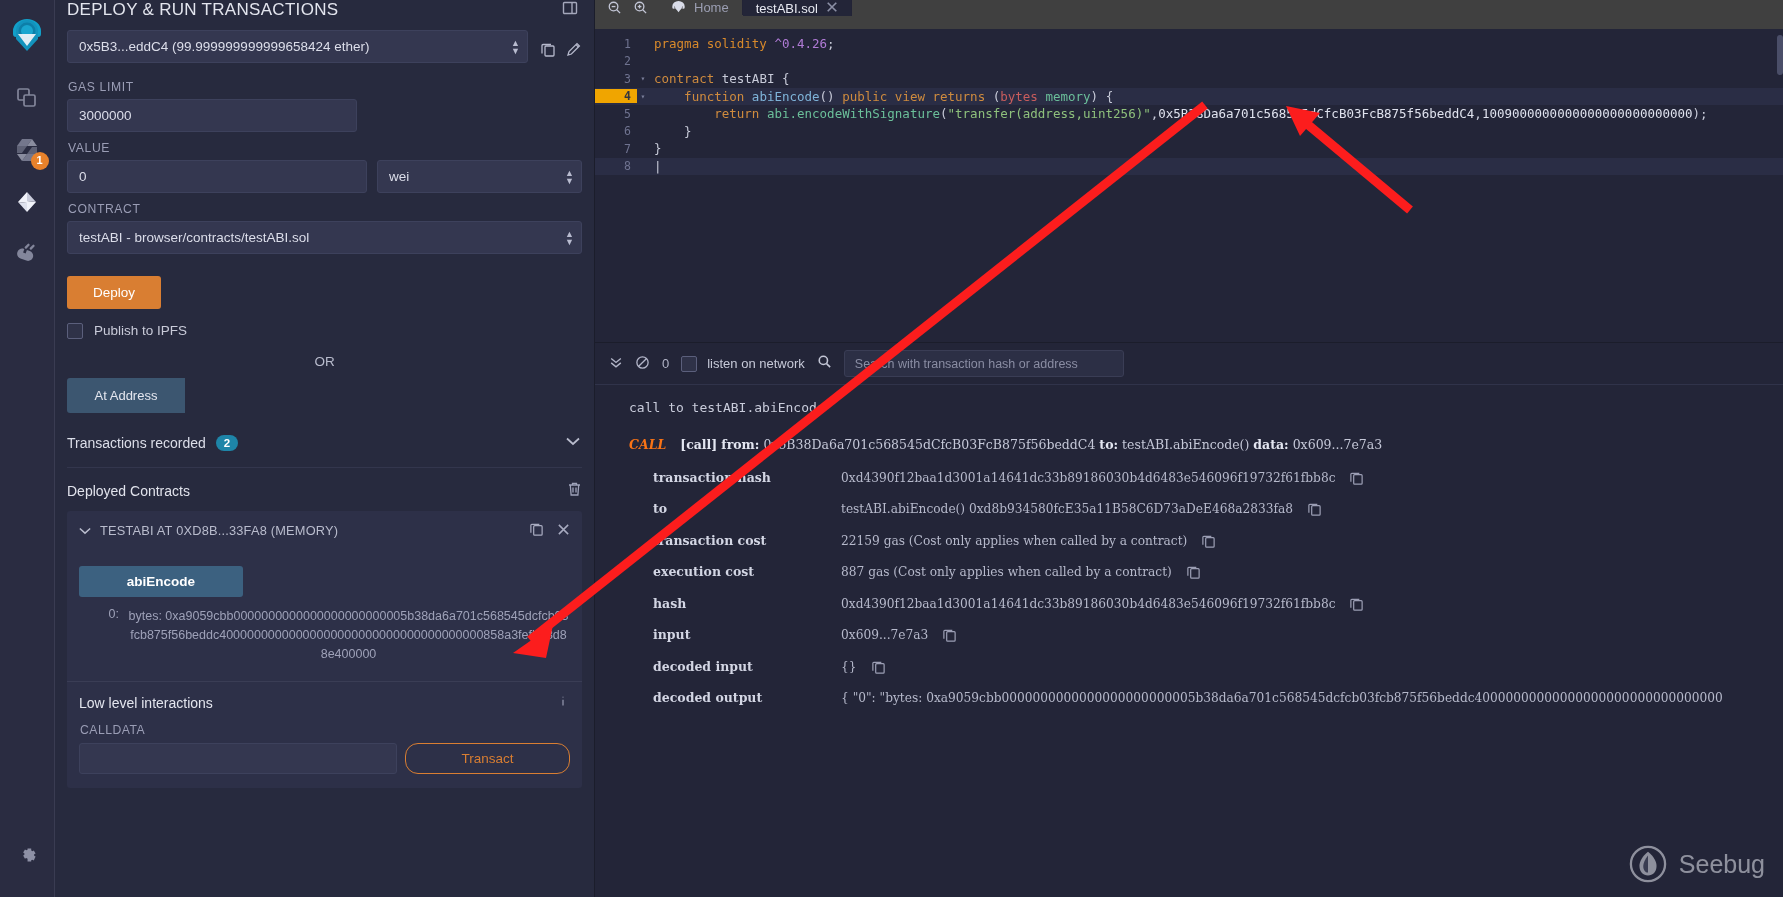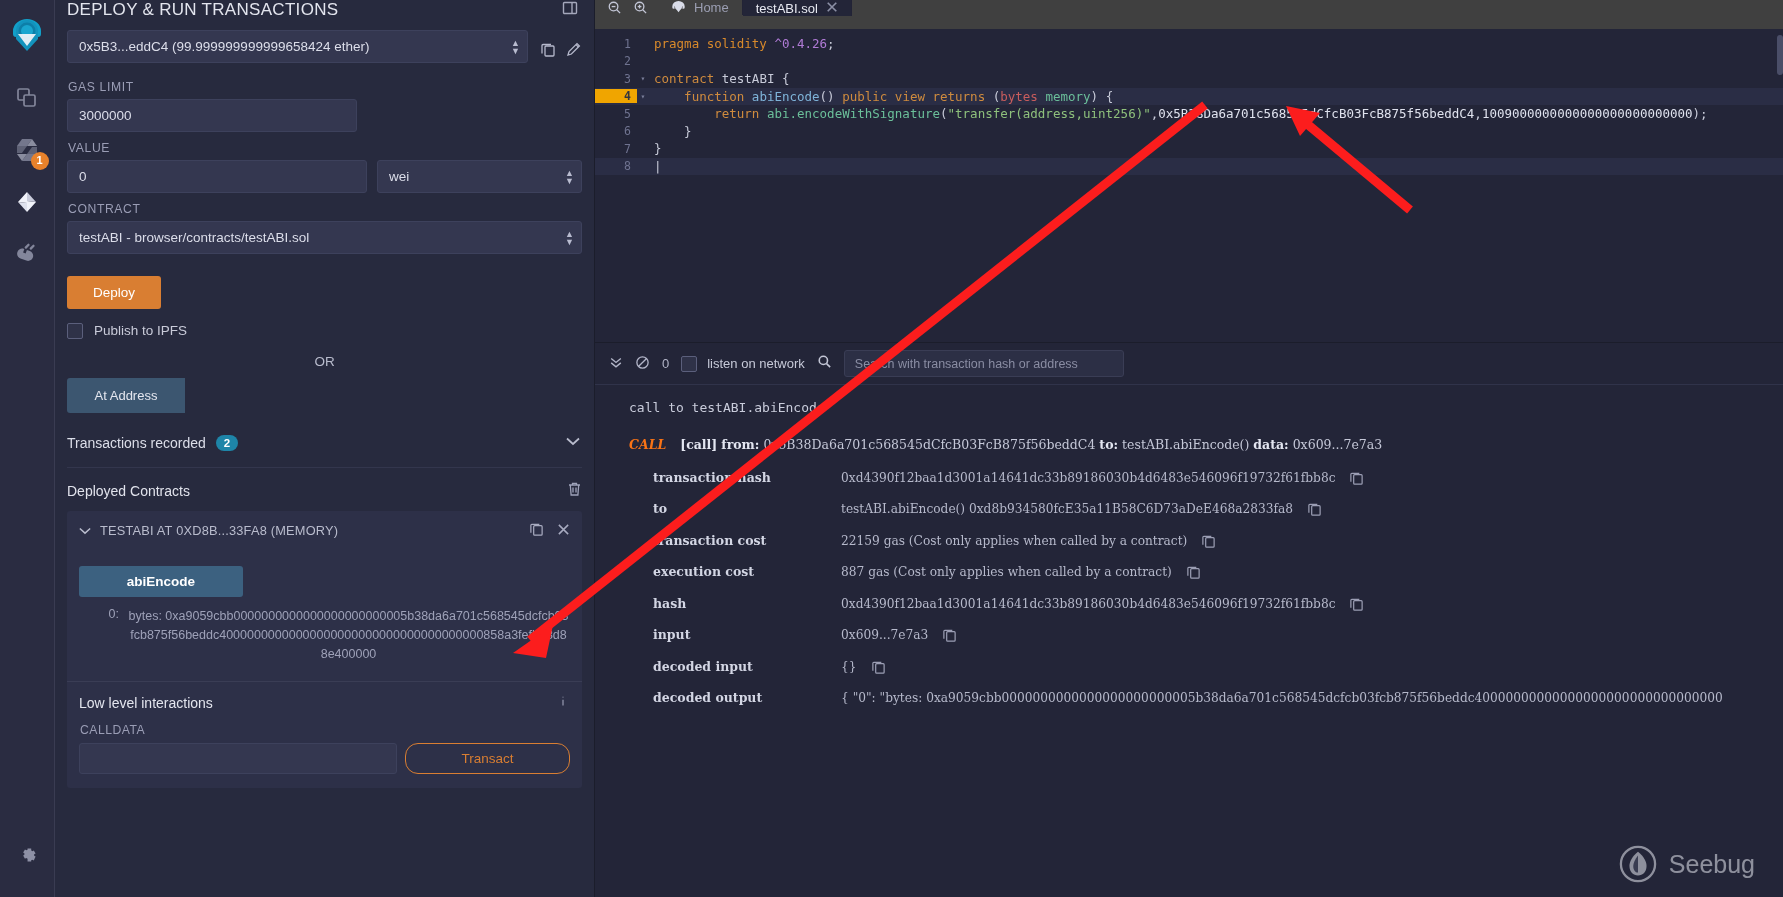--- a/index.html
+++ b/index.html
@@ -177,21 +177,21 @@
   .callrow b { color:#e3e6f1; }
 
   .kv { display:flex; padding: 6px 0; font-family:"DejaVu Serif", serif;}
   .kv .k { flex: 0 0 246px; padding-left: 58px; font-weight: 700; color:#d3d6e4; font-size: 12.5px; }
   .kv .v { flex:1; color:#b6b9cb; font-size: 12.2px; display:flex; align-items:flex-start; gap: 14px; word-break:break-all; line-height:1.35;}
   .kv .v .cp { color:#9b9eb4; cursor:pointer; flex:0 0 auto; }
 
   
   .arrow-svg { position:absolute; left:0; top:0; width:1783px; height:897px; pointer-events:none; }
 
-  .watermark { position:absolute; right: 28px; bottom: 14px; display:flex; align-items:center; gap:12px; opacity:.55;}
+  .watermark { position:absolute; right: 18px; bottom: 14px; display:flex; align-items:center; gap:12px; opacity:.55;}
   .wm-text { color:#e6e8f0; font-size: 25px; font-family:"Liberation Sans", sans-serif;}
   .scrollbar-v { position:absolute; right:0; top:29px; width:6px; height:40px; background:#4a4e68; border-radius:3px;}
 </style>
 </head>
 <body>
 
 <div class="app">
 
   <div class="iconbar">
     <div class="ic logo">

